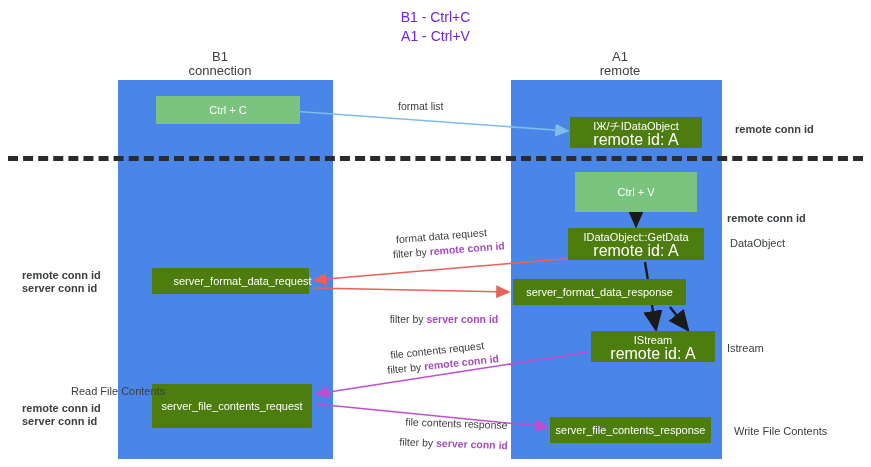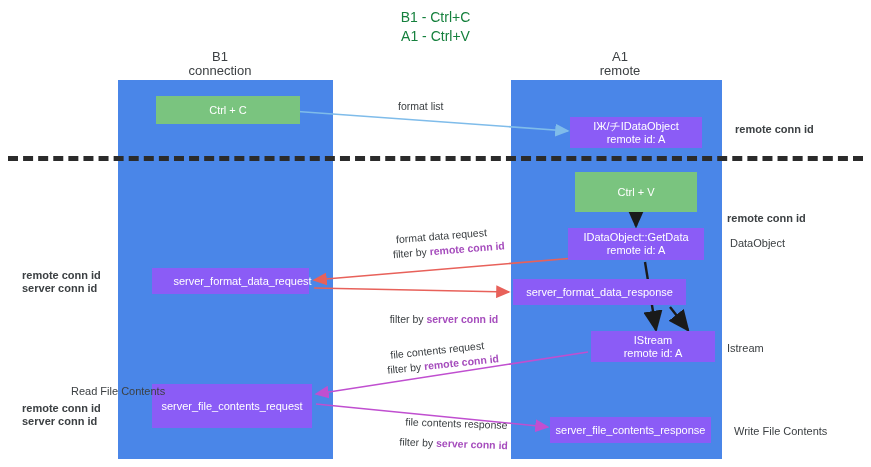--- a/index.html
+++ b/index.html
@@ -19,21 +19,21 @@
     overflow: hidden;
   }
   
   .title {
     position: absolute;
     left: 0;
     top: 8px;
     width: 871px;
     text-align: center;
     font-size: 14px;
-    color: #15803d;
+    color: #6d28d9;
     line-height: 19px;
     white-space: pre;
   }
   
   .col-head {
     position: absolute;
     text-align: center;
     font-size: 13px;
     color: #3c4043;
     line-height: 14px;
@@ -52,22 +52,22 @@
     flex-direction: column;
     align-items: center;
     justify-content: center;
     color: #ffffff;
     font-size: 11px;
     line-height: 13px;
     text-align: center;
     white-space: pre;
   }
   .node.green { background: #7ac47f; }
-  .node.orange { background: #8b5cf6; }
-  .node .l2 { font-size: 11px; }
+  .node.orange { background: #4d7c0f; }
+  .node .l2 { font-size: 16px; }
   
   .lbl {
     position: absolute;
     font-size: 10.5px;
     color: #3c4043;
     line-height: 14px;
     white-space: pre;
   }
   .lbl.side {
     font-size: 11px;

